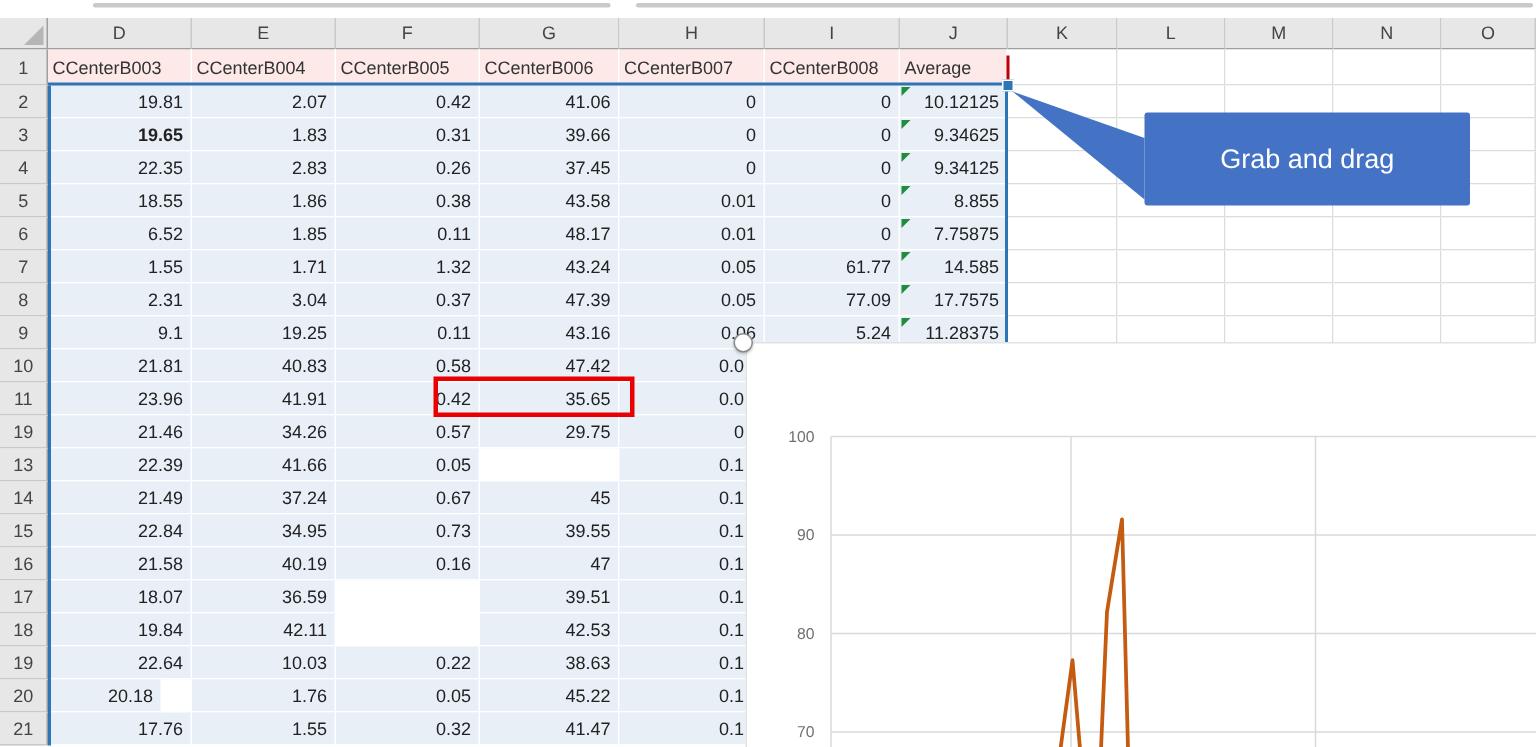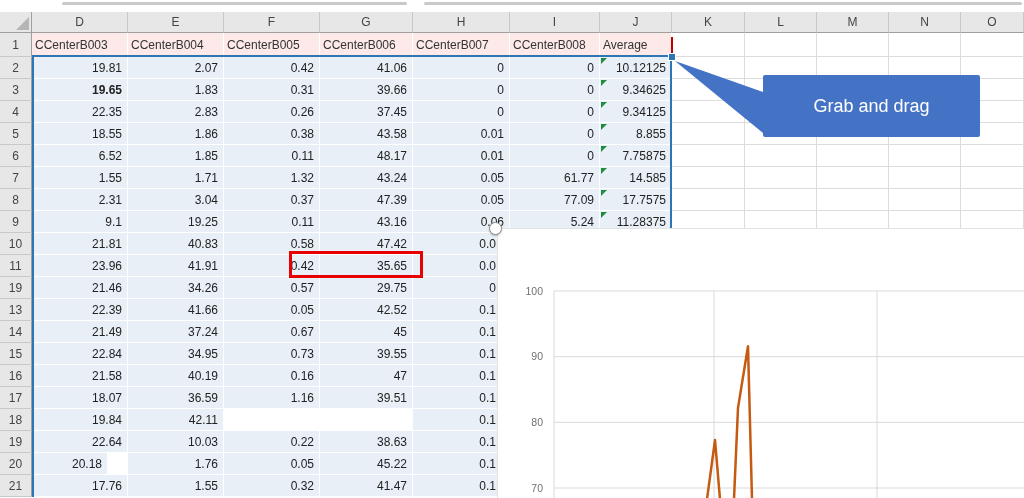--- a/index.html
+++ b/index.html
@@ -219,21 +219,20 @@
       <div class="cell data" style="left: 600px; top: 265px; width: 72px; height: 22px;"></div>
       <div class="cell empty" style="left: 672px; top: 265px; width: 73px; height: 22px;"></div>
       <div class="cell empty" style="left: 745px; top: 265px; width: 72px; height: 22px;"></div>
       <div class="cell empty" style="left: 817px; top: 265px; width: 72px; height: 22px;"></div>
       <div class="cell empty" style="left: 889px; top: 265px; width: 72px; height: 22px;"></div>
       <div class="cell empty" style="left: 961px; top: 265px; width: 63px; height: 22px;"></div>
       <div class="rowhdr" style="left: 0px; top: 287px; width: 32px; height: 22px;">13</div>
       <div class="cell data" style="left: 32px; top: 287px; width: 96px; height: 22px;">22.39</div>
       <div class="cell data" style="left: 128px; top: 287px; width: 96px; height: 22px;">41.66</div>
       <div class="cell data" style="left: 224px; top: 287px; width: 96px; height: 22px;">0.05</div>
-      <div class="cell data" style="left: 320px; top: 287px; width: 93px; height: 22px;">42.52</div>
       <div class="cell data hclip" style="left: 413px; top: 287px; width: 97px; height: 22px;">0.1</div>
       <div class="cell data" style="left: 510px; top: 287px; width: 90px; height: 22px;"></div>
       <div class="cell data" style="left: 600px; top: 287px; width: 72px; height: 22px;"></div>
       <div class="cell empty" style="left: 672px; top: 287px; width: 73px; height: 22px;"></div>
       <div class="cell empty" style="left: 745px; top: 287px; width: 72px; height: 22px;"></div>
       <div class="cell empty" style="left: 817px; top: 287px; width: 72px; height: 22px;"></div>
       <div class="cell empty" style="left: 889px; top: 287px; width: 72px; height: 22px;"></div>
       <div class="cell empty" style="left: 961px; top: 287px; width: 63px; height: 22px;"></div>
       <div class="rowhdr" style="left: 0px; top: 309px; width: 32px; height: 22px;">14</div>
       <div class="cell data" style="left: 32px; top: 309px; width: 96px; height: 22px;">21.49</div>
@@ -270,33 +269,33 @@
       <div class="cell data" style="left: 510px; top: 353px; width: 90px; height: 22px;"></div>
       <div class="cell data" style="left: 600px; top: 353px; width: 72px; height: 22px;"></div>
       <div class="cell empty" style="left: 672px; top: 353px; width: 73px; height: 22px;"></div>
       <div class="cell empty" style="left: 745px; top: 353px; width: 72px; height: 22px;"></div>
       <div class="cell empty" style="left: 817px; top: 353px; width: 72px; height: 22px;"></div>
       <div class="cell empty" style="left: 889px; top: 353px; width: 72px; height: 22px;"></div>
       <div class="cell empty" style="left: 961px; top: 353px; width: 63px; height: 22px;"></div>
       <div class="rowhdr" style="left: 0px; top: 375px; width: 32px; height: 22px;">17</div>
       <div class="cell data" style="left: 32px; top: 375px; width: 96px; height: 22px;">18.07</div>
       <div class="cell data" style="left: 128px; top: 375px; width: 96px; height: 22px;">36.59</div>
-      <div class="cell data" style="left: 224px; top: 375px; width: 96px; height: 22px;">1.16</div>
       <div class="cell data" style="left: 320px; top: 375px; width: 93px; height: 22px; text-align: right;">39.51</div>
       <div class="cell data hclip" style="left: 413px; top: 375px; width: 97px; height: 22px;">0.1</div>
       <div class="cell data" style="left: 510px; top: 375px; width: 90px; height: 22px;"></div>
       <div class="cell data" style="left: 600px; top: 375px; width: 72px; height: 22px;"></div>
       <div class="cell empty" style="left: 672px; top: 375px; width: 73px; height: 22px;"></div>
       <div class="cell empty" style="left: 745px; top: 375px; width: 72px; height: 22px;"></div>
       <div class="cell empty" style="left: 817px; top: 375px; width: 72px; height: 22px;"></div>
       <div class="cell empty" style="left: 889px; top: 375px; width: 72px; height: 22px;"></div>
       <div class="cell empty" style="left: 961px; top: 375px; width: 63px; height: 22px;"></div>
       <div class="rowhdr" style="left: 0px; top: 397px; width: 32px; height: 22px;">18</div>
       <div class="cell data" style="left: 32px; top: 397px; width: 96px; height: 22px;">19.84</div>
       <div class="cell data" style="left: 128px; top: 397px; width: 96px; height: 22px;">42.11</div>
+      <div class="cell data" style="left: 320px; top: 397px; width: 93px; height: 22px;">42.53</div>
       <div class="cell data hclip" style="left: 413px; top: 397px; width: 97px; height: 22px;">0.1</div>
       <div class="cell data" style="left: 510px; top: 397px; width: 90px; height: 22px;"></div>
       <div class="cell data" style="left: 600px; top: 397px; width: 72px; height: 22px;"></div>
       <div class="cell empty" style="left: 672px; top: 397px; width: 73px; height: 22px;"></div>
       <div class="cell empty" style="left: 745px; top: 397px; width: 72px; height: 22px;"></div>
       <div class="cell empty" style="left: 817px; top: 397px; width: 72px; height: 22px;"></div>
       <div class="cell empty" style="left: 889px; top: 397px; width: 72px; height: 22px;"></div>
       <div class="cell empty" style="left: 961px; top: 397px; width: 63px; height: 22px;"></div>
       <div class="rowhdr" style="left: 0px; top: 419px; width: 32px; height: 22px;">19</div>
       <div class="cell data" style="left: 32px; top: 419px; width: 96px; height: 22px;">22.64</div>

